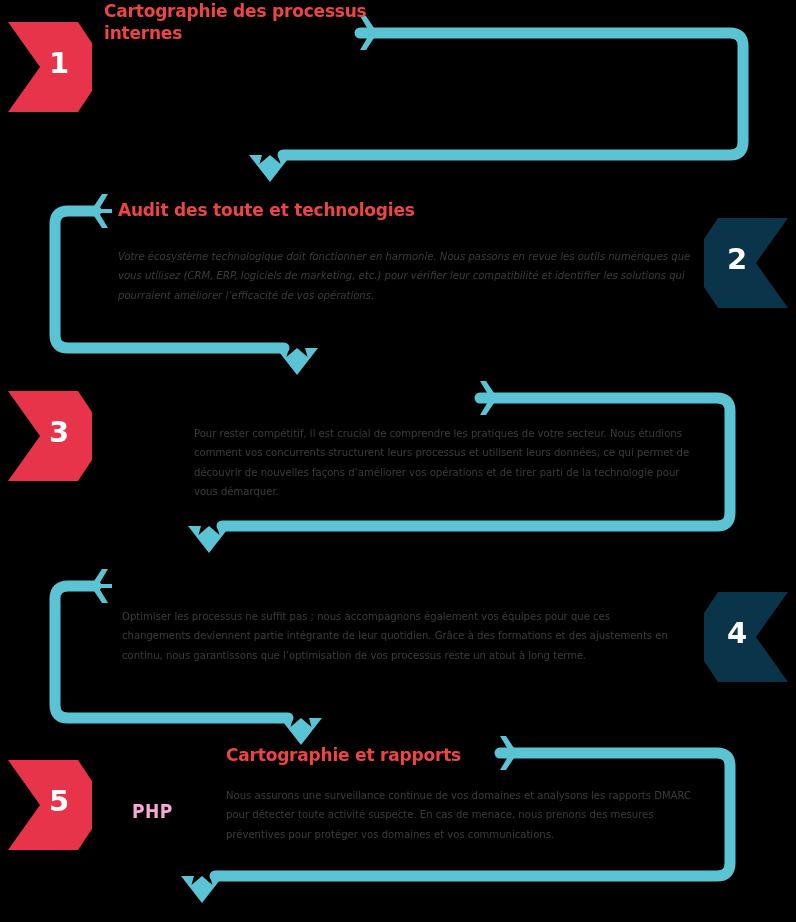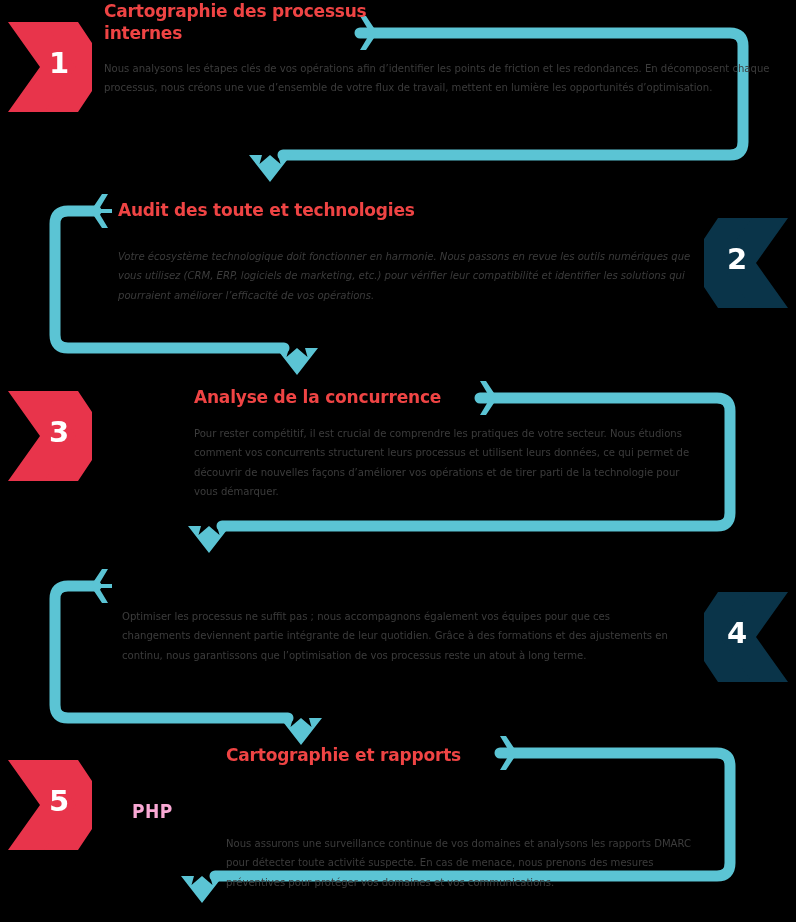--- a/index.html
+++ b/index.html
@@ -144,28 +144,26 @@
   </svg>
 
   <div class="chev-num" style="left:38px; top:49px; width:42px;">1</div>
   <div class="chev-num" style="left:716px; top:245px; width:42px;">2</div>
   <div class="chev-num" style="left:38px; top:418px; width:42px;">3</div>
   <div class="chev-num" style="left:716px; top:619px; width:42px;">4</div>
   <div class="chev-num" style="left:38px; top:787px; width:42px;">5</div>
 
   <h2 class="step-title" style="left:104px; top:0px; width:300px;">Cartographie des processus
  internes</h2>
-  <p class="step-body" style="left:104px; top:59px; width:680px;">Nous analysons les étapes clés de vos opérations afin d’identifier les points de friction et les redondances. En décomposent chaque processus, nous créons une vue d’ensemble de votre flux de travail, mettent en lumière les opportunités d’optimisation.</p>
 
   <h2 class="step-title" style="left:118px; top:199px; width:430px;">Audit des toute et technologies</h2>
   <p class="step-body" style="left:118px; top:247px; width:576px;font-style:italic;">Votre écosystème technologique doit fonctionner en harmonie. Nous passons en revue les outils numériques que vous utilisez (CRM, ERP, logiciels de marketing, etc.) pour vérifier leur compatibilité et identifier les solutions qui pourraient améliorer l’efficacité de vos opérations.</p>
 
-  <h2 class="step-title" style="left:194px; top:386px; width:330px;">Analyse de la concurrence</h2>
   <p class="step-body" style="left:194px; top:424px; width:512px;">Pour rester compétitif, il est crucial de comprendre les pratiques de votre secteur. Nous étudions comment vos concurrents structurent leurs processus et utilisent leurs données, ce qui permet de découvrir de nouvelles façons d’améliorer vos opérations et de tirer parti de la technologie pour vous démarquer.</p>
 
   <p class="step-body" style="left:122px; top:607px; width:550px;"> Optimiser les processus ne suffit pas ; nous accompagnons également vos équipes pour que ces changements deviennent partie intégrante de leur quotidien. Grâce à des formations et des ajustements en continu, nous garantissons que l’optimisation de vos processus reste un atout à long terme.</p>
 
   <h2 class="step-title" style="left:226px; top:744px; width:330px;">Cartographie et rapports</h2>
-  <p class="step-body" style="left:226px; top:786px; width:480px;margin-top:48px;">Nous assurons une surveillance continue de vos domaines et analysons les rapports DMARC pour détecter toute activité suspecte. En cas de menace, nous prenons des mesures préventives pour protéger vos domaines et vos communications.</p>
+  <p class="step-body" style="left:226px; top:786px; width:480px;">Nous assurons une surveillance continue de vos domaines et analysons les rapports DMARC pour détecter toute activité suspecte. En cas de menace, nous prenons des mesures préventives pour protéger vos domaines et vos communications.</p>
 
   <div class="php-mark" style="left:132px; top:800px;">PHP</div>
 
 </div>
 
 </body></html>

